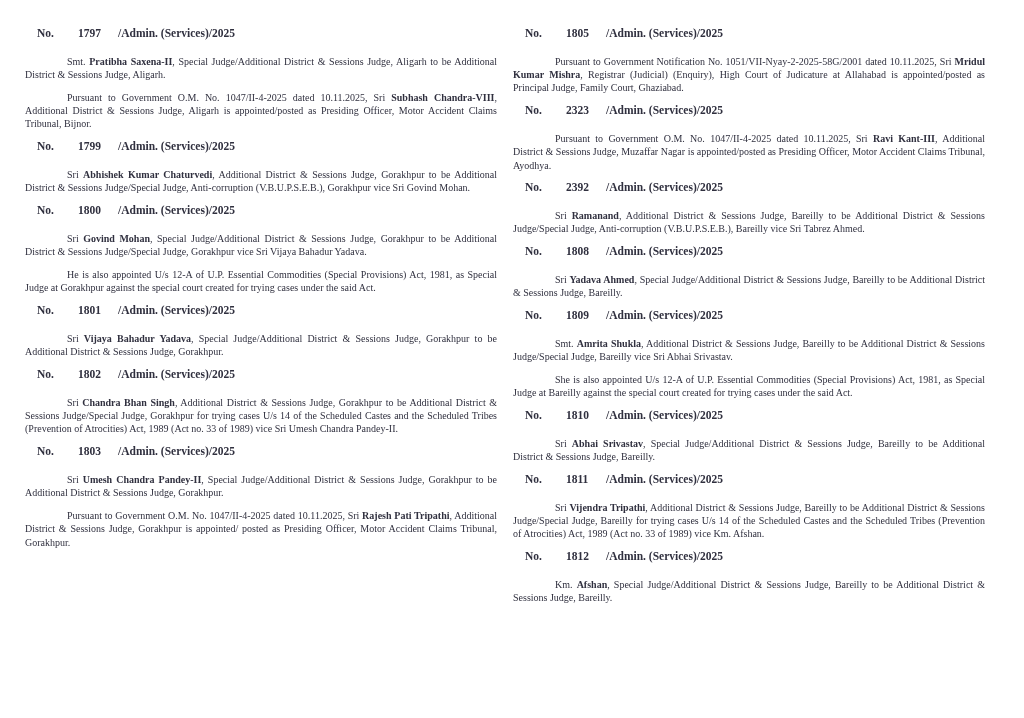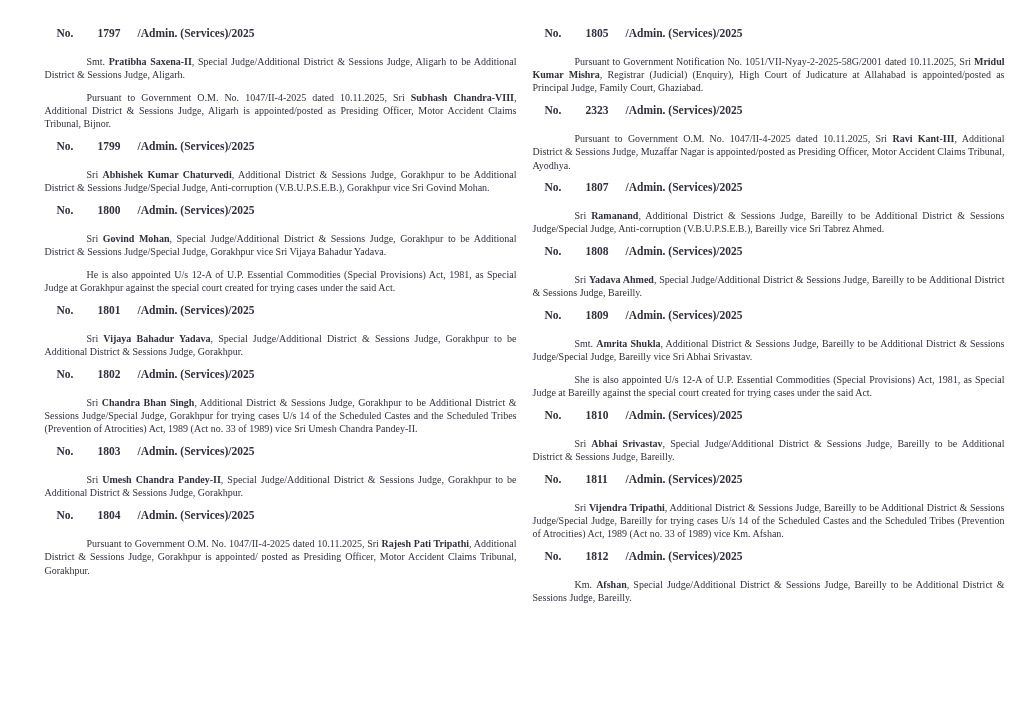--- a/index.html
+++ b/index.html
@@ -12,21 +12,20 @@
     height: 718px;
     overflow: hidden;
     font-family: "Liberation Serif", "DejaVu Serif", serif;
     color: #30303f;
   }
   .page {
     display: flex;
     box-sizing: border-box;
     padding: 27px 0 0 25px;
     gap: 16px;
-    justify-content: center;
   }
   .col {
     width: 472px;
     flex: 0 0 472px;
   }
   .heading {
     font-weight: bold;
     font-size: 11.5px;
     line-height: 13.3px;
     padding-left: 12px;
@@ -57,29 +56,28 @@
       <p class="para"><span>Sri </span><span class="bold">Abhishek Kumar Chaturvedi</span><span>, Additional District &amp; Sessions Judge, Gorakhpur to be Additional District &amp; Sessions Judge/Special Judge, Anti-corruption (V.B.U.P.S.E.B.), Gorakhpur vice Sri Govind Mohan.</span></p>
       <div class="heading"><span class="h-no">No.</span><span class="h-num">1800</span><span class="h-suffix">/Admin. (Services)/2025</span></div>
       <p class="para"><span>Sri </span><span class="bold">Govind Mohan</span><span>, Special Judge/Additional District &amp; Sessions Judge, Gorakhpur to be Additional District &amp; Sessions Judge/Special Judge, Gorakhpur vice Sri Vijaya Bahadur Yadava.</span></p>
       <p class="para"><span>He is also appointed U/s 12-A of U.P. Essential Commodities (Special Provisions) Act, 1981, as Special Judge at Gorakhpur against the special court created for trying cases under the said Act.</span></p>
       <div class="heading"><span class="h-no">No.</span><span class="h-num">1801</span><span class="h-suffix">/Admin. (Services)/2025</span></div>
       <p class="para"><span>Sri </span><span class="bold">Vijaya Bahadur Yadava</span><span>, Special Judge/Additional District &amp; Sessions Judge, Gorakhpur to be Additional District &amp; Sessions Judge, Gorakhpur.</span></p>
       <div class="heading"><span class="h-no">No.</span><span class="h-num">1802</span><span class="h-suffix">/Admin. (Services)/2025</span></div>
       <p class="para"><span>Sri </span><span class="bold">Chandra Bhan Singh</span><span>, Additional District &amp; Sessions Judge, Gorakhpur to be Additional District &amp; Sessions Judge/Special Judge, Gorakhpur for trying cases U/s 14 of the Scheduled Castes and the Scheduled Tribes (Prevention of Atrocities) Act, 1989 (Act no. 33 of 1989) vice Sri Umesh Chandra Pandey-II.</span></p>
       <div class="heading"><span class="h-no">No.</span><span class="h-num">1803</span><span class="h-suffix">/Admin. (Services)/2025</span></div>
       <p class="para"><span>Sri </span><span class="bold">Umesh Chandra Pandey-II</span><span>, Special Judge/Additional District &amp; Sessions Judge, Gorakhpur to be Additional District &amp; Sessions Judge, Gorakhpur.</span></p>
-      <div class="heading"><span class="h-no">No.</span><span class="h-num">1804</span><span class="h-suffix">/Admin. (Services)/2025</span></div>
       <p class="para"><span>Pursuant to Government O.M. No. 1047/II-4-2025 dated 10.11.2025, Sri </span><span class="bold">Rajesh Pati Tripathi</span><span>, Additional District &amp; Sessions Judge, Gorakhpur is appointed/ posted as Presiding Officer, Motor Accident Claims Tribunal, Gorakhpur.</span></p>
     </div>
   <div class="col">
       <div class="heading"><span class="h-no">No.</span><span class="h-num">1805</span><span class="h-suffix">/Admin. (Services)/2025</span></div>
       <p class="para"><span>Pursuant to Government Notification No. 1051/VII-Nyay-2-2025-58G/2001 dated 10.11.2025, Sri </span><span class="bold">Mridul Kumar Mishra</span><span>, Registrar (Judicial) (Enquiry), High Court of Judicature at Allahabad is appointed/posted as Principal Judge, Family Court, Ghaziabad.</span></p>
       <div class="heading"><span class="h-no">No.</span><span class="h-num">2323</span><span class="h-suffix">/Admin. (Services)/2025</span></div>
       <p class="para"><span>Pursuant to Government O.M. No. 1047/II-4-2025 dated 10.11.2025, Sri </span><span class="bold">Ravi Kant-III</span><span>, Additional District &amp; Sessions Judge, Muzaffar Nagar is appointed/posted as Presiding Officer, Motor Accident Claims Tribunal, Ayodhya.</span></p>
-      <div class="heading"><span class="h-no">No.</span><span class="h-num">1807</span><span class="h-suffix">/Admin. (Services)/2025</span></div>
+      <div class="heading"><span class="h-no">No.</span><span class="h-num">2392</span><span class="h-suffix">/Admin. (Services)/2025</span></div>
       <p class="para"><span>Sri </span><span class="bold">Ramanand</span><span>, Additional District &amp; Sessions Judge, Bareilly to be Additional District &amp; Sessions Judge/Special Judge, Anti-corruption (V.B.U.P.S.E.B.), Bareilly vice Sri Tabrez Ahmed.</span></p>
       <div class="heading"><span class="h-no">No.</span><span class="h-num">1808</span><span class="h-suffix">/Admin. (Services)/2025</span></div>
       <p class="para"><span>Sri </span><span class="bold">Yadava Ahmed</span><span>, Special Judge/Additional District &amp; Sessions Judge, Bareilly to be Additional District &amp; Sessions Judge, Bareilly.</span></p>
       <div class="heading"><span class="h-no">No.</span><span class="h-num">1809</span><span class="h-suffix">/Admin. (Services)/2025</span></div>
       <p class="para"><span>Smt. </span><span class="bold">Amrita Shukla</span><span>, Additional District &amp; Sessions Judge, Bareilly to be Additional District &amp; Sessions Judge/Special Judge, Bareilly vice Sri Abhai Srivastav.</span></p>
       <p class="para"><span>She is also appointed U/s 12-A of U.P. Essential Commodities (Special Provisions) Act, 1981, as Special Judge at Bareilly against the special court created for trying cases under the said Act.</span></p>
       <div class="heading"><span class="h-no">No.</span><span class="h-num">1810</span><span class="h-suffix">/Admin. (Services)/2025</span></div>
       <p class="para"><span>Sri </span><span class="bold">Abhai Srivastav</span><span>, Special Judge/Additional District &amp; Sessions Judge, Bareilly to be Additional District &amp; Sessions Judge, Bareilly.</span></p>
       <div class="heading"><span class="h-no">No.</span><span class="h-num">1811</span><span class="h-suffix">/Admin. (Services)/2025</span></div>
       <p class="para"><span>Sri </span><span class="bold">Vijendra Tripathi</span><span>, Additional District &amp; Sessions Judge, Bareilly to be Additional District &amp; Sessions Judge/Special Judge, Bareilly for trying cases U/s 14 of the Scheduled Castes and the Scheduled Tribes (Prevention of Atrocities) Act, 1989 (Act no. 33 of 1989) vice Km. Afshan.</span></p>

